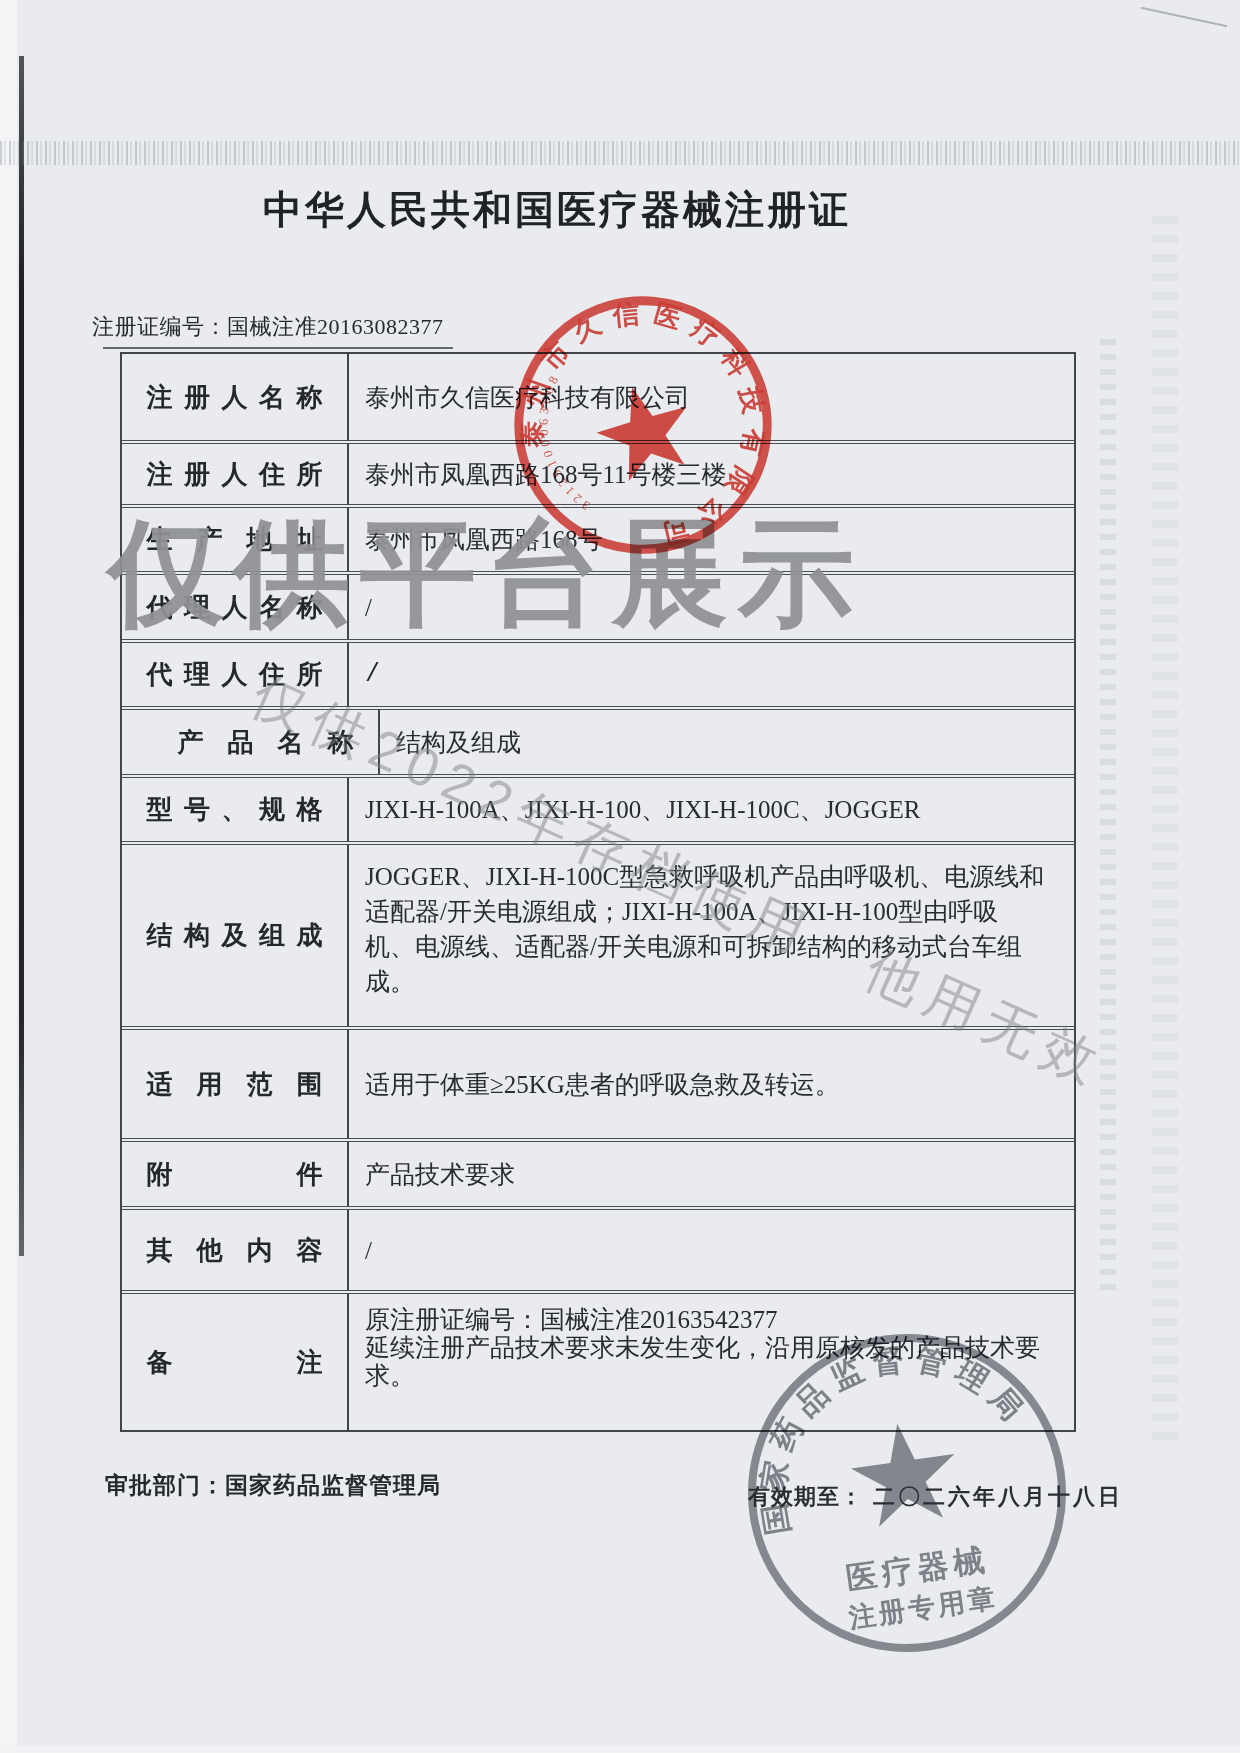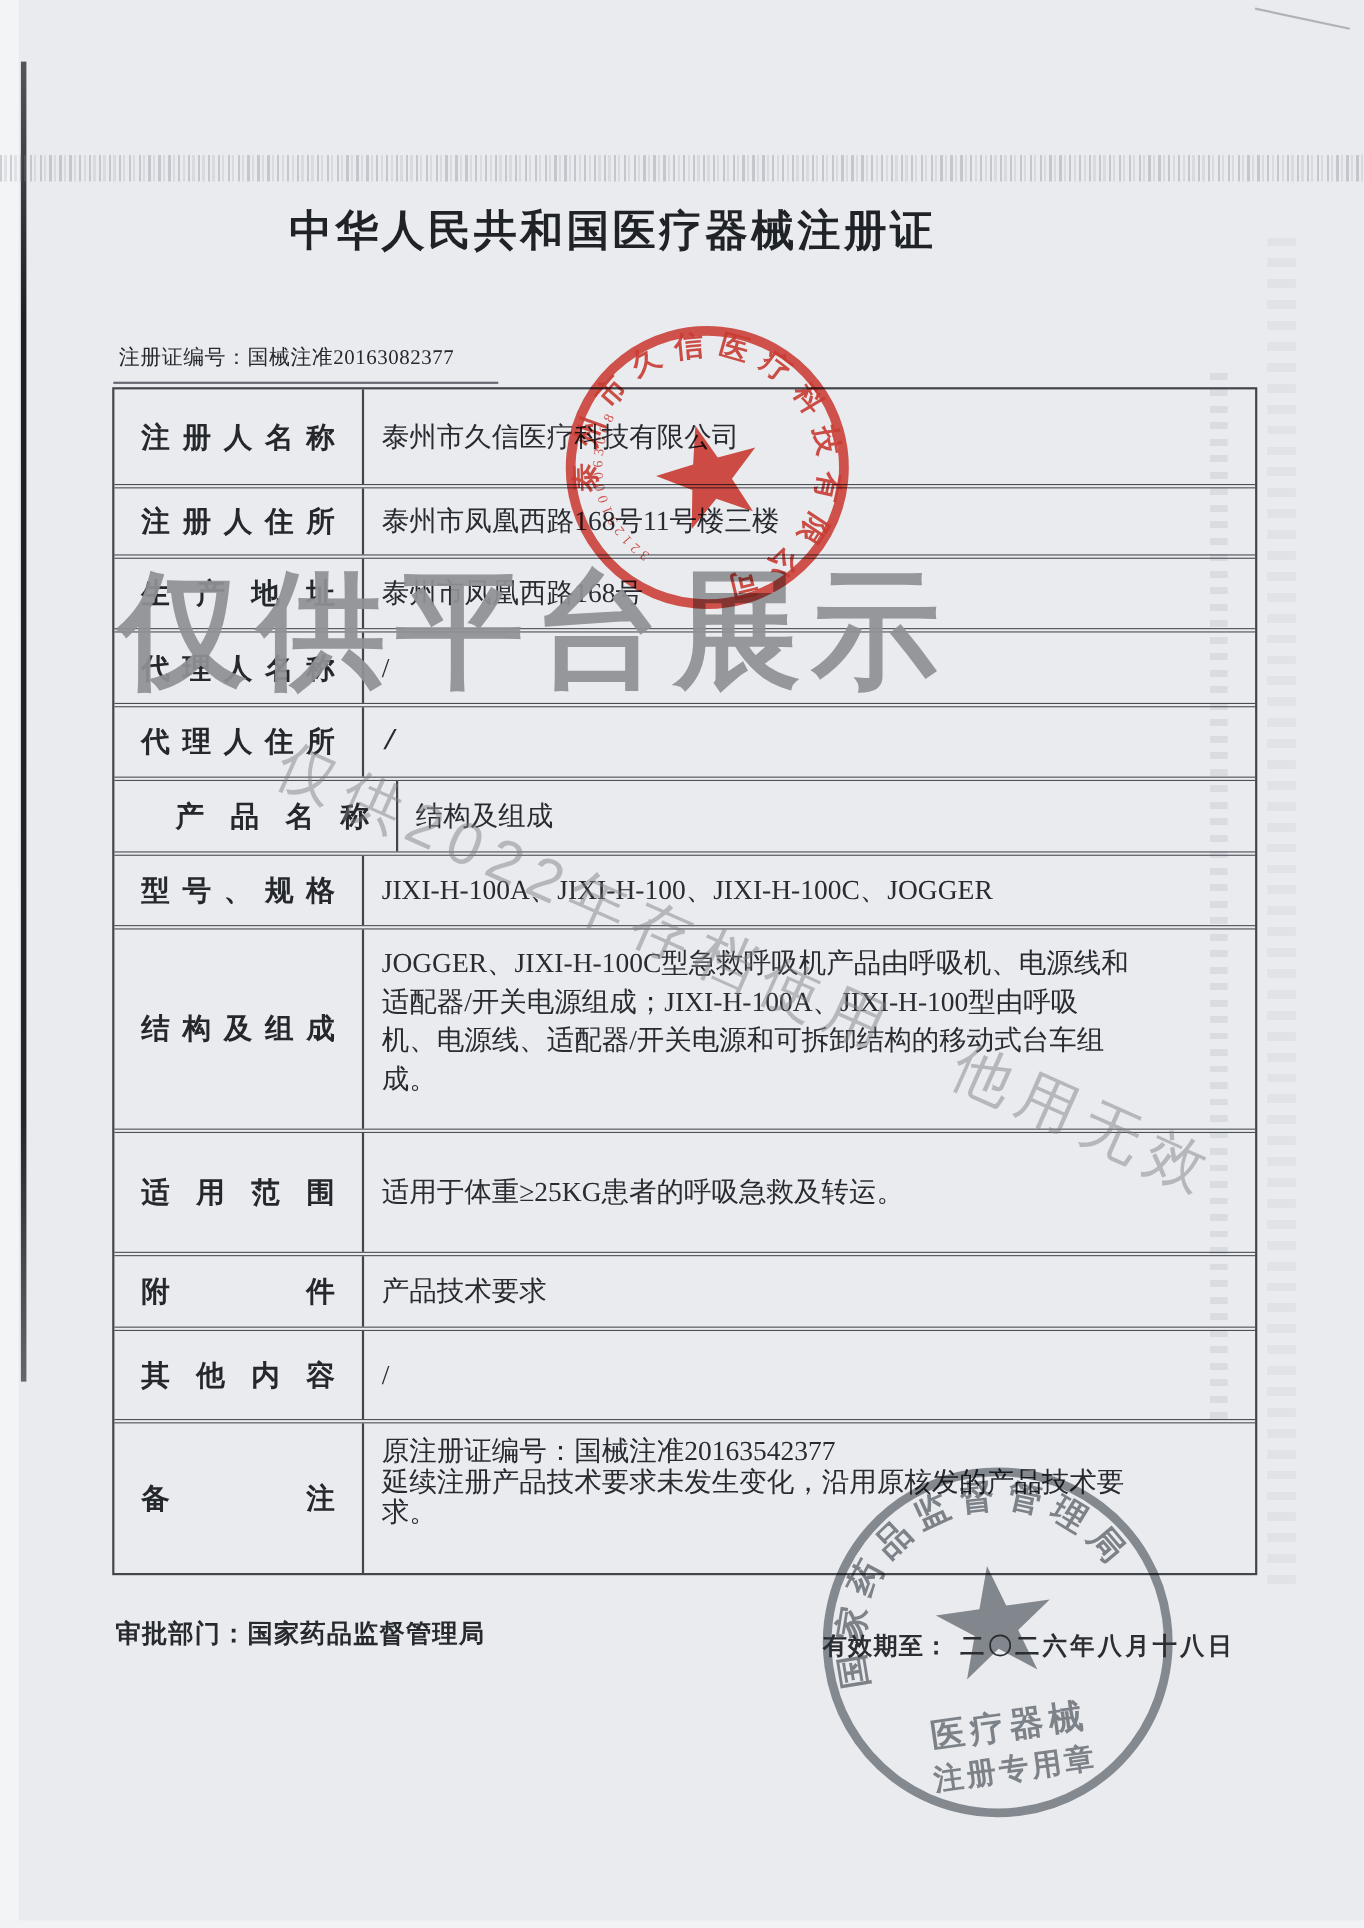--- a/index.html
+++ b/index.html
@@ -18,25 +18,25 @@
   .noise-col-a{position:absolute;left:1100px;top:330px;width:16px;height:960px;z-index:1;opacity:.40;
     background:repeating-linear-gradient(0deg,rgba(120,126,138,.35) 0 6px,transparent 6px 15px);}
   .noise-col-b{position:absolute;left:1152px;top:210px;width:26px;height:1230px;z-index:1;opacity:.25;
     background:repeating-linear-gradient(0deg,rgba(120,126,138,.30) 0 8px,transparent 8px 19px);}
   .tick-top-right{position:absolute;left:1140px;top:16px;width:88px;height:2px;z-index:1;
     background:rgba(118,122,128,.5);transform:rotate(12deg);}
   .edge-bottom{position:absolute;left:0;bottom:0;width:100%;height:7px;background:#f1f2f4;z-index:1;}
   
   .title{position:absolute;left:103px;top:183px;width:908px;z-index:2;
     text-align:center;font-size:39px;font-weight:700;letter-spacing:3px;color:#1f2227;}
-  .certline{position:absolute;left:108px;top:312px;z-index:2;font-size:19px;letter-spacing:.5px;}
+  .certline{position:absolute;left:92px;top:312px;z-index:2;font-size:22px;letter-spacing:.5px;}
   .cert-underline{position:absolute;left:103px;top:347px;width:350px;height:2px;
     background:rgba(58,62,68,.75);z-index:2;}
   
-  .reg-table{position:absolute;left:102px;top:352px;width:1041px;z-index:2;
+  .reg-table{position:absolute;left:120px;top:352px;width:956px;z-index:2;
     border:2.5px solid #42464c;box-sizing:border-box;}
   .row{display:flex;box-sizing:border-box;border-bottom:4px double #4a4e55;}
   .row:last-child{border-bottom:none;}
   .cell-label{width:227px;box-sizing:border-box;border-right:2px solid #42464c;
     display:flex;align-items:center;justify-content:center;flex-shrink:0;}
   .cell-label span{display:block;width:176px;font-size:26px;font-weight:700;
     text-align:justify;text-align-last:justify;color:#24272c;}
   .cell-value{flex:1;box-sizing:border-box;padding:0 14px 0 16px;display:flex;
     align-items:center;font-size:25px;color:#282b31;white-space:pre-line;line-height:35px;}
   .r1{height:90px;} .r2{height:64px;} .r3{height:67px;} .r4{height:68px;}

